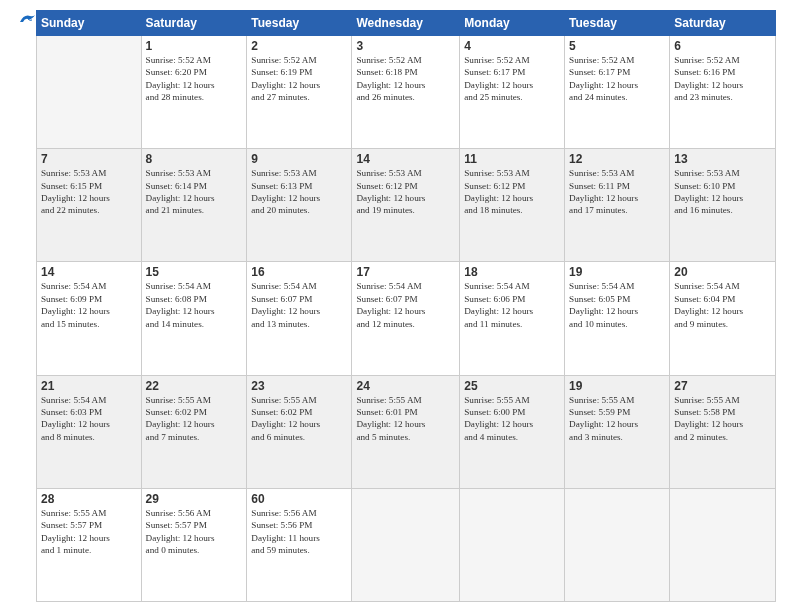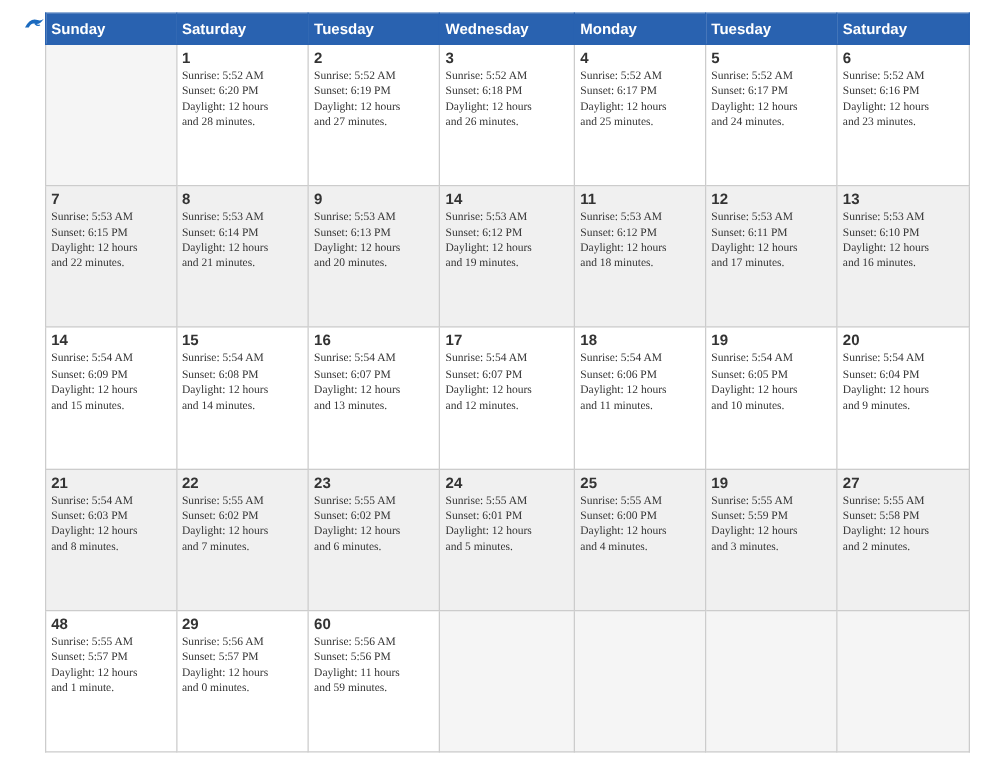--- a/index.html
+++ b/index.html
@@ -248,21 +248,21 @@
             <span class="day-number">19</span>
             <div class="day-info">Sunrise: 5:55 AM<br>Sunset: 5:59 PM<br>Daylight: 12 hours<br>and 3 minutes.</div>
           </td>
           <td>
             <span class="day-number">27</span>
             <div class="day-info">Sunrise: 5:55 AM<br>Sunset: 5:58 PM<br>Daylight: 12 hours<br>and 2 minutes.</div>
           </td>
         </tr>
         <tr>
           <td>
-            <span class="day-number">48</span>
+            <span class="day-number">28</span>
             <div class="day-info">Sunrise: 5:55 AM<br>Sunset: 5:57 PM<br>Daylight: 12 hours<br>and 1 minute.</div>
           </td>
           <td>
             <span class="day-number">29</span>
             <div class="day-info">Sunrise: 5:56 AM<br>Sunset: 5:57 PM<br>Daylight: 12 hours<br>and 0 minutes.</div>
           </td>
           <td>
             <span class="day-number">60</span>
             <div class="day-info">Sunrise: 5:56 AM<br>Sunset: 5:56 PM<br>Daylight: 11 hours<br>and 59 minutes.</div>
           </td>

